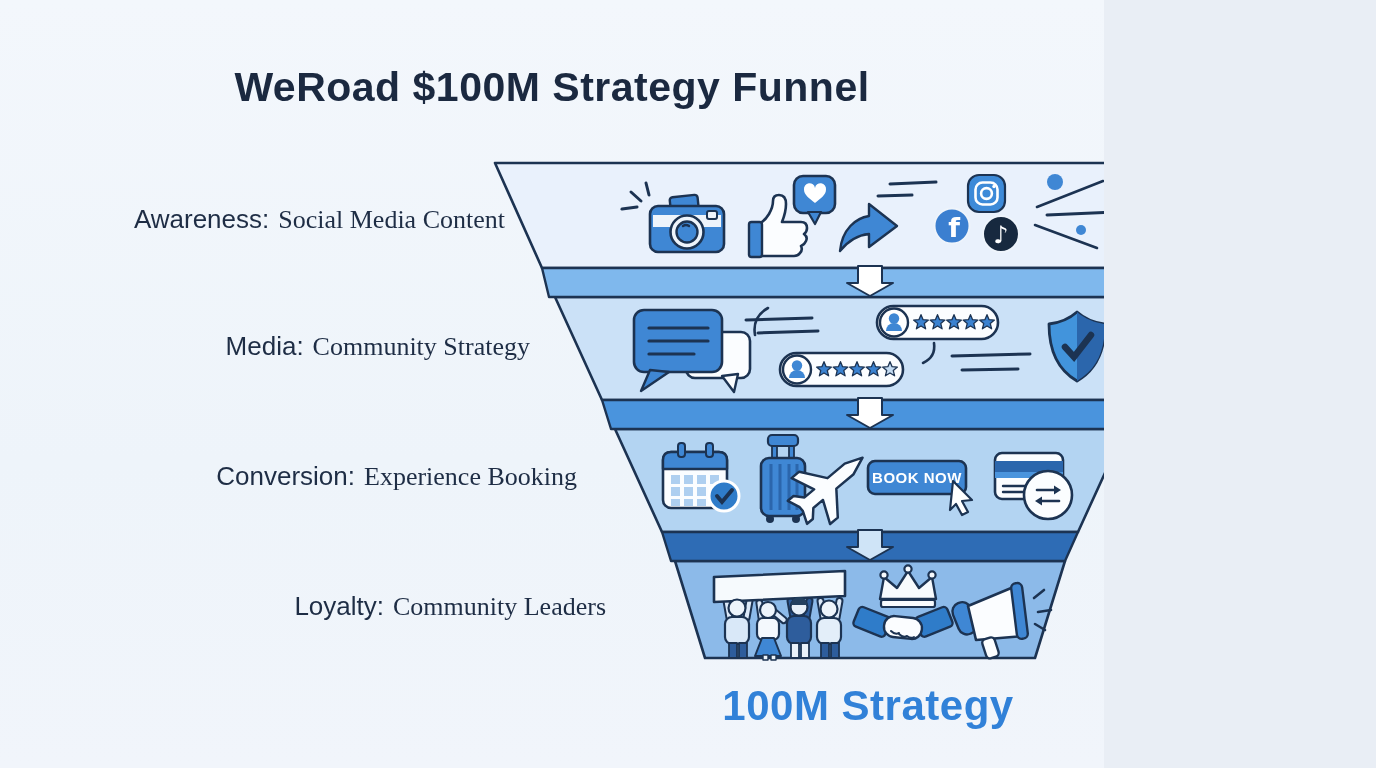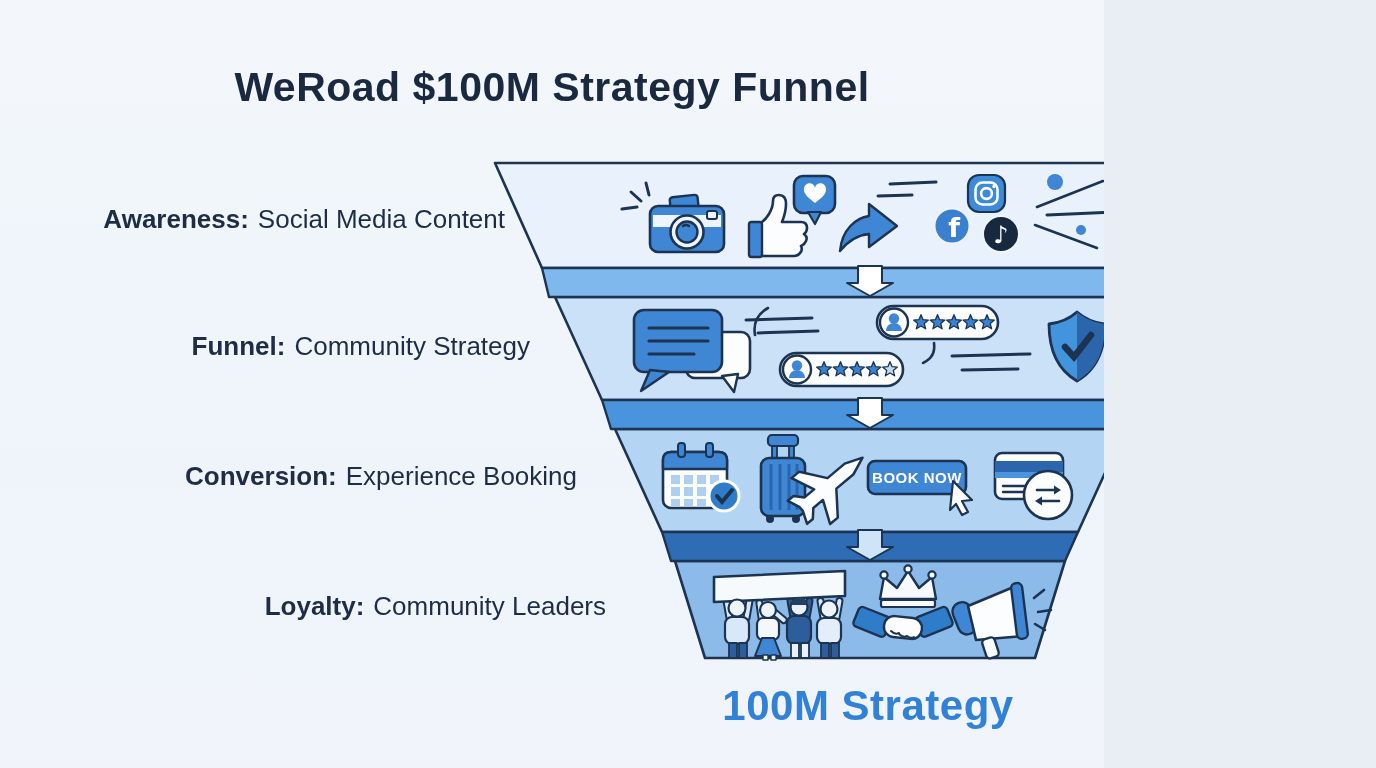--- a/index.html
+++ b/index.html
@@ -8,22 +8,22 @@
     background:linear-gradient(180deg,#f3f7fc 0%,#eef4fa 60%,#f1f5fb 100%);
     font-family:"Liberation Sans","DejaVu Sans",sans-serif;
   }
   .title{
     position:absolute;top:64px;left:0;width:100%;text-align:center;
     font-size:41px;font-weight:700;color:#1b2940;letter-spacing:.5px;
   }
   .stage-label{
     position:absolute;left:0;text-align:right;font-size:26px;color:#1e2d45;white-space:nowrap;
   }
-  .stage-label .b{font-weight:700;margin-right:9px;}
-  .stage-label .r{font-weight:400;}
+  .stage-label .b{font-weight:400;margin-right:9px;}
+  .stage-label .r{font-weight:400;font-family:Liberation Serif, serif;}
   .lbl-0{top:204px;width:505px;}
   .lbl-1{top:331px;width:530px;}
   .lbl-2{top:461px;width:577px;}
   .lbl-3{top:591px;width:606px;}
   .revenue{
     position:absolute;top:682px;left:868px;transform:translateX(-50%);
     font-size:42px;font-weight:700;color:#3181d8;letter-spacing:.5px;white-space:nowrap;
   }
   svg.funnel{position:absolute;top:0;left:0;}
   .ln{stroke:#1c3352;stroke-linecap:round;fill:none;}
@@ -33,21 +33,21 @@
 <body>
 
 <div class="canvas">
 
   <div class="title">WeRoad $100M Strategy Funnel</div>
 
   <div class="stage-label lbl-0">
     <span class="b">Awareness:</span><span class="r">Social Media Content</span>
   </div>
   <div class="stage-label lbl-1">
-    <span class="b">Funnel:</span><span class="r">Community Strategy</span>
+    <span class="b">Media:</span><span class="r">Community Strategy</span>
   </div>
   <div class="stage-label lbl-3">
     <span class="b">Loyalty:</span><span class="r">Community Leaders</span>
   </div>
   <div class="stage-label lbl-2">
     <span class="b">Conversion:</span><span class="r">Experience Booking</span>
   </div>
 
   <svg class="funnel" width="1376" height="768" viewBox="0 0 1376 768">
 

